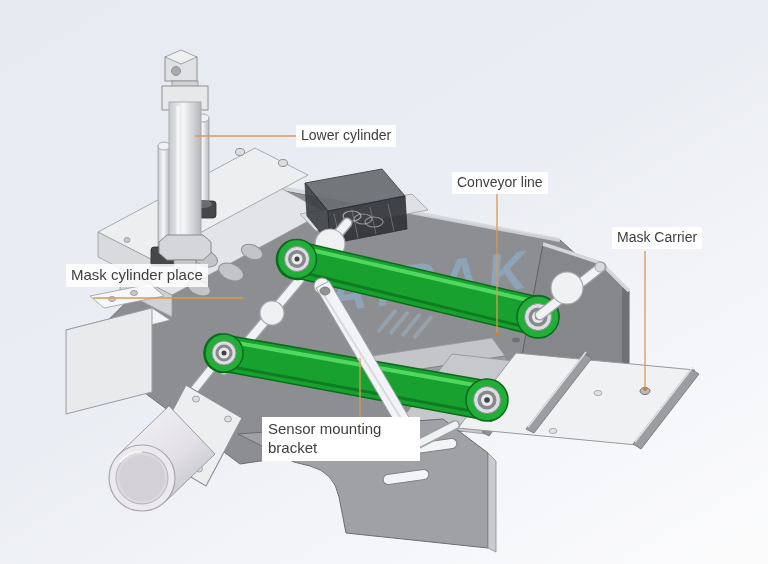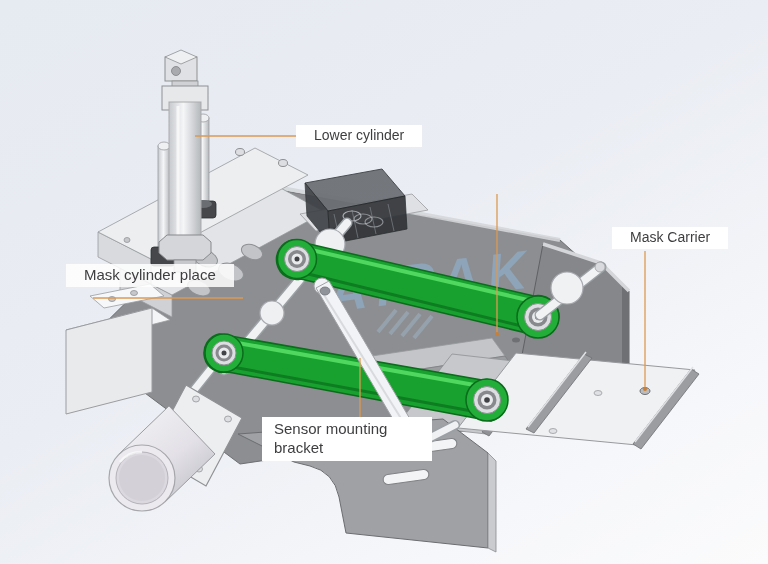--- a/index.html
+++ b/index.html
@@ -5,24 +5,24 @@
   html,body{margin:0;padding:0;}
   #stage{
     position:relative;width:768px;height:564px;overflow:hidden;
     background:linear-gradient(150deg,#e6eaf1 0%,#eaedf3 45%,#f6f7fa 80%,#fbfbfc 100%);
     font-family:"Liberation Sans",sans-serif;
   }
   #stage svg{position:absolute;left:0;top:0;}
   .lbl{
     position:absolute;background:#ffffff;color:#3e3e40;
     font:14px/1.25 "Liberation Sans",sans-serif;
-    padding:2px 18px;white-space:nowrap;
+    padding:2px 5px;white-space:nowrap;
   }
   .lbl.big{font-size:15px;}
-  .lbl.wrap{white-space:normal;width:146px;padding:3px 12px;}
+  .lbl.wrap{white-space:normal;width:146px;padding:3px 6px;}
 </style>
 </head>
 <body>
 
 <div id="stage">
 
 <svg width="768" height="564" viewBox="0 0 768 564">
   <defs>
     <linearGradient id="gMetal" x1="0" y1="0" x2="1" y2="0">
       <stop offset="0" stop-color="#c6c9cd"></stop>
@@ -229,17 +229,18 @@
     <line x1="497" y1="194" x2="497" y2="334"></line>
     <line x1="645" y1="251" x2="645" y2="389"></line>
     <line x1="93" y1="298" x2="243" y2="298"></line>
     <line x1="360" y1="417" x2="360" y2="358"></line>
     <circle cx="497" cy="334" r="2" fill="#c97f35" stroke="none"></circle>
     <circle cx="645" cy="389" r="2" fill="#c97f35" stroke="none"></circle>
   </g>
 </svg>
 
 <div class="lbl" style="left:296px;top:125px;">Lower cylinder</div>
+<div class="lbl" style="left:452px;top:172px;">Conveyor line</div>
 <div class="lbl" style="left:612px;top:227px;">Mask Carrier</div>
 <div class="lbl big" style="left:66px;top:264px;background:rgba(255,255,255,0.85);">Mask cylinder place</div>
 <div class="lbl big wrap" style="left:262px;top:417px;">Sensor mounting bracket</div>
 
 </div>
 
 </body></html>

